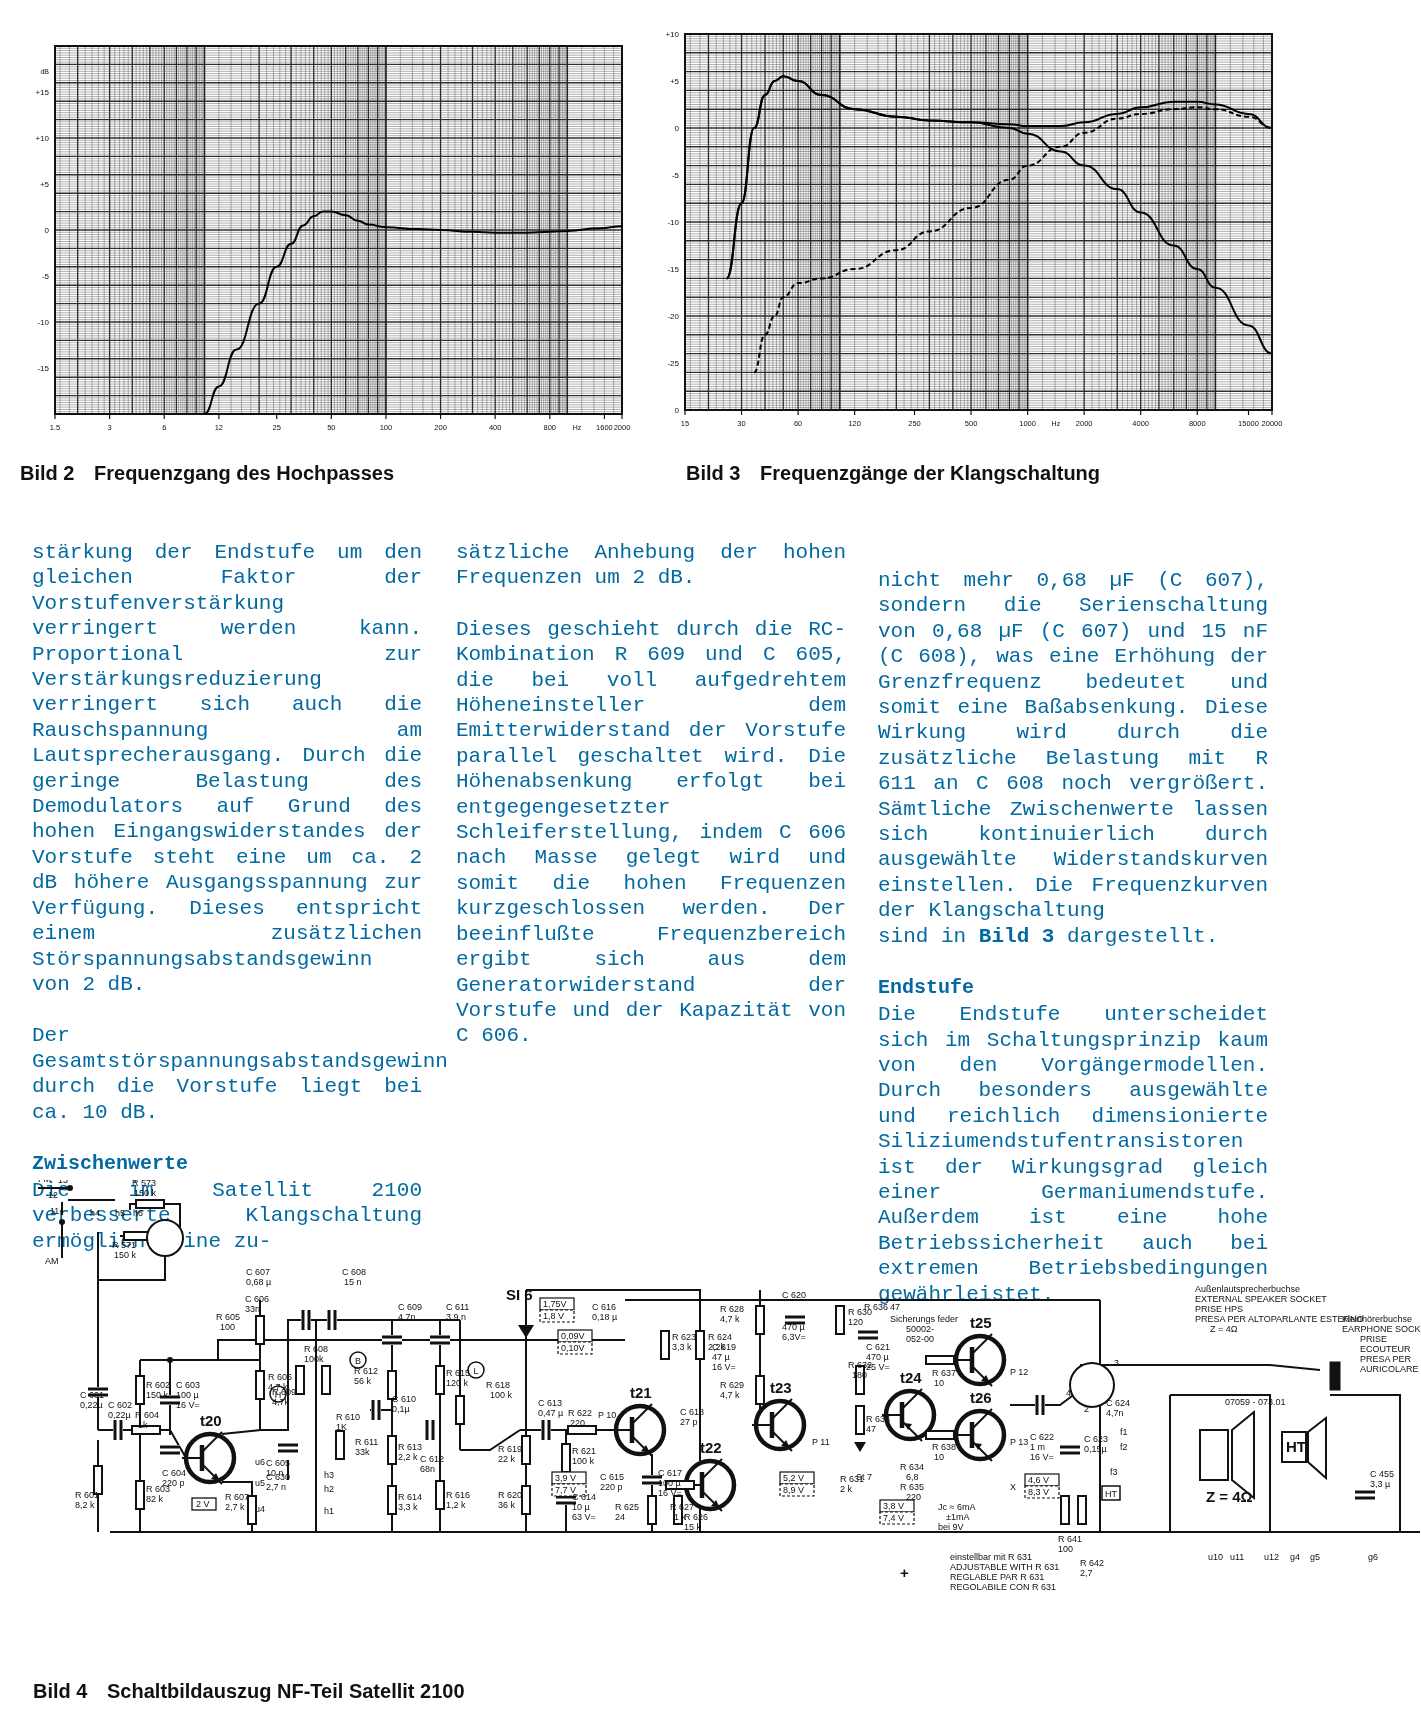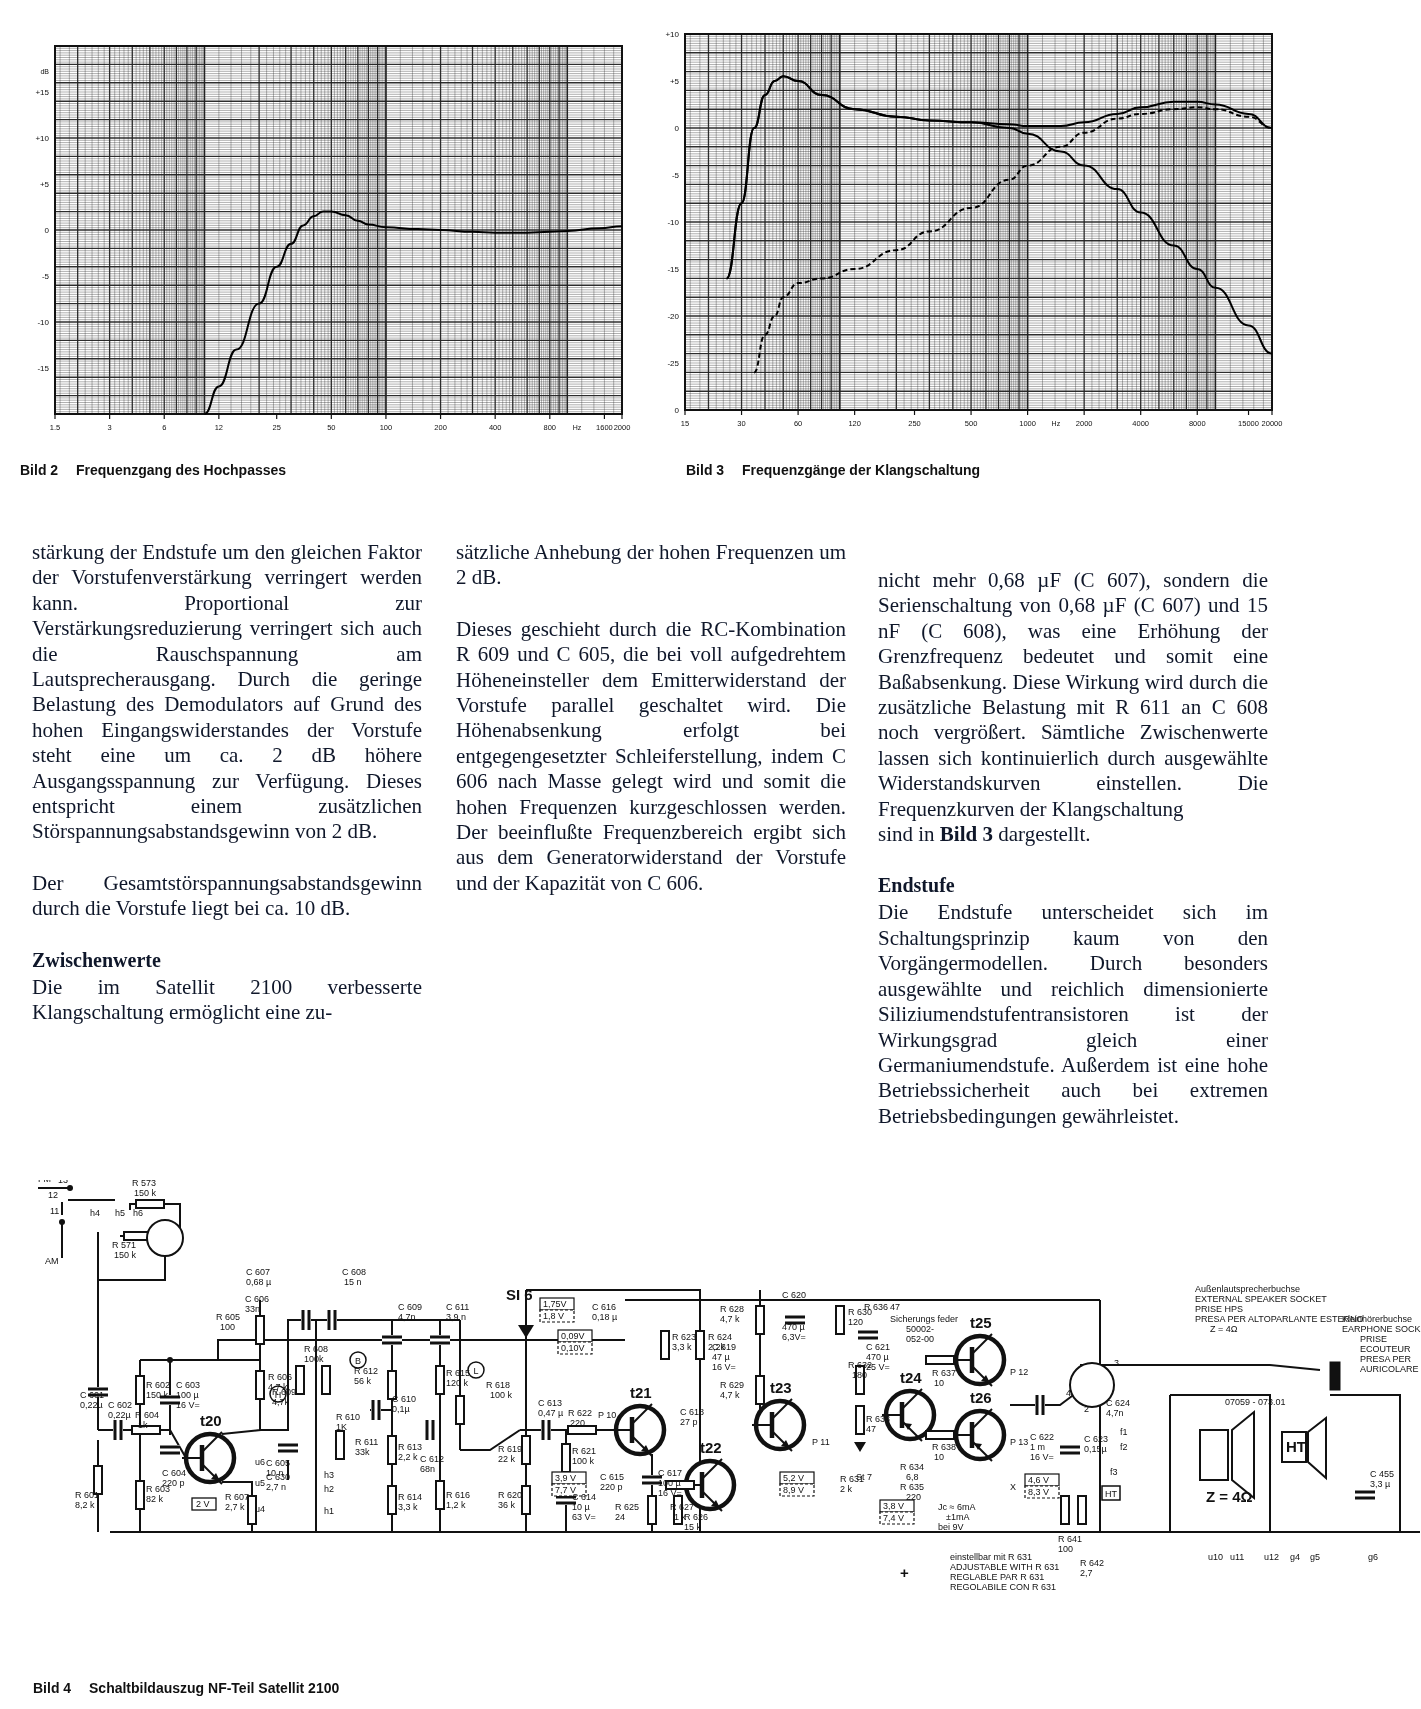--- a/index.html
+++ b/index.html
@@ -1,24 +1,24 @@
 <!DOCTYPE html>
 <html><head>
 <meta charset="utf-8">
 <style>
   html, body { margin: 0; padding: 0; background: #ffffff; }
   body { width: 1421px; height: 1709px; position: relative; overflow: hidden;
          font-family: "Liberation Sans", sans-serif; color: #111; }
   .chart { position: absolute; }
   .chart svg { display: block; }
   .caption { position: absolute; font-family: "Liberation Sans", sans-serif; font-weight: bold;
-             font-size: 14px; color: #111; white-space: nowrap; }
+             font-size: 20px; color: #111; white-space: nowrap; }
   .caption .num { display: inline-block; margin-right: 14px; }
-  .col { position: absolute; width: 390px; font-family: Liberation Serif, serif;
-         font-size: 21px; line-height: 25.4px; color: #0f172a; }
+  .col { position: absolute; width: 390px; font-family: Liberation Mono, monospace;
+         font-size: 21px; line-height: 25.4px; color: #0369a1; }
   .col p { margin: 0 0 26px 0; text-align: justify; text-align-last: left; }
   .col p.ln { margin: 0; }
   .col h3 { margin: 0 0 2px 0; font-size: 20px; font-weight: bold; line-height: 25px; }
   .col .b { font-weight: bold; }
   #schematic { position: absolute; left: 20px; top: 1180px; }
   .sch-lbl { font-family: "Liberation Sans Narrow","Liberation Sans", sans-serif; font-size: 9px; fill: #111; }
   .sch-lbl-b { font-family: "Liberation Sans", sans-serif; font-size: 15px; font-weight: bold; fill: #111; }
 </style>
 </head>
 <body>

